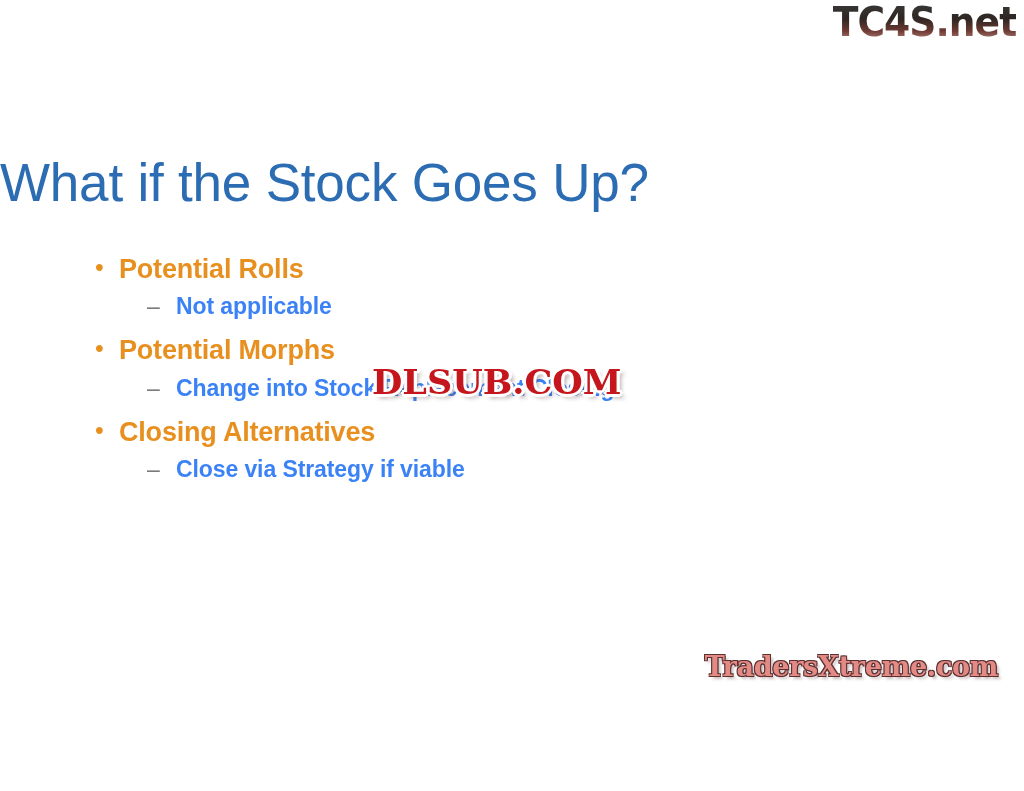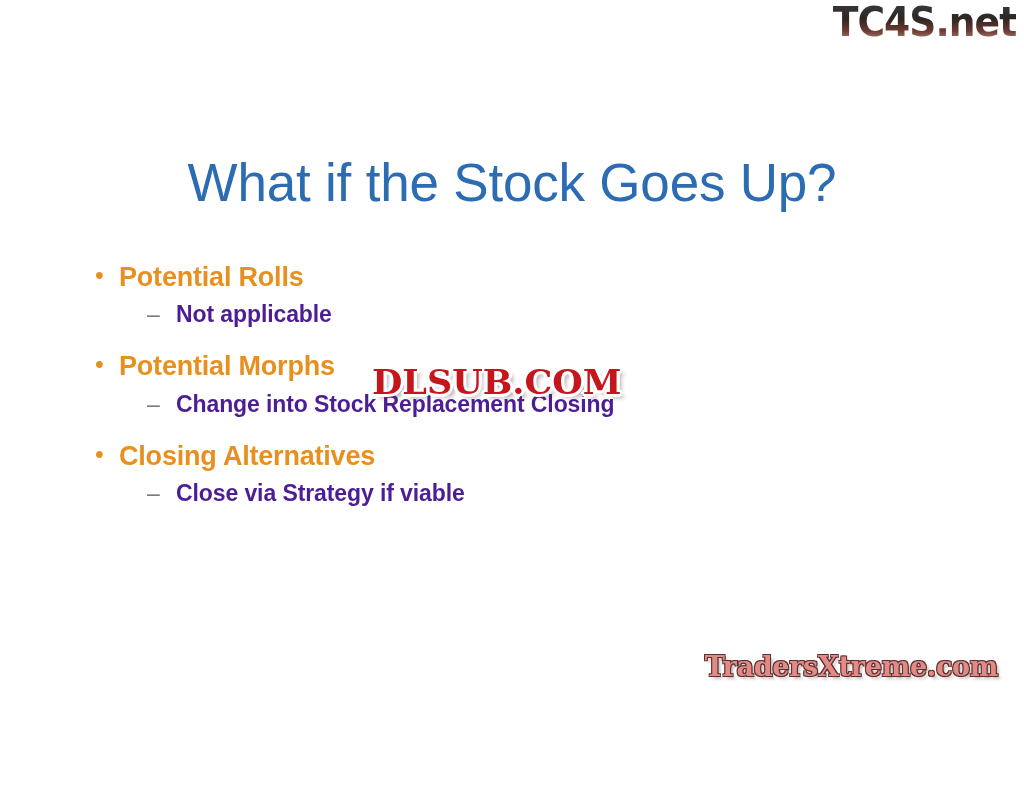--- a/index.html
+++ b/index.html
@@ -39,21 +39,20 @@
     white-space: nowrap;
     user-select: none;
   }
 
   
   .slide-title {
     position: absolute;
     left: 0;
     top: 118px;
     width: 1024px;
-    text-align: center;
     font-family: "Liberation Sans", sans-serif;
     font-size: 53px;
     font-weight: normal;
     color: #2B6CB2;
     letter-spacing: -0.2px;
     line-height: 1.1;
     white-space: nowrap;
   }
 
   
@@ -79,40 +78,39 @@
     text-align: left;
     position: relative;
     top: -2px;
   }
   .bullet-l1 .txt {
     font-size: 27px;
     font-weight: bold;
     color: #E8901F;
     line-height: 1.15;
     letter-spacing: -0.2px;
-    margin-top: 8px;
   }
 
   .bullet-l2 {
     display: flex;
     align-items: baseline;
     margin: 0 0 14px 0;
     padding-left: 52px;
   }
   .bullet-l2 .dash {
     width: 29px;
     flex: 0 0 29px;
     color: #7a7a7a;
     font-size: 23px;
     line-height: 1.15;
   }
   .bullet-l2 .txt {
     font-size: 23px;
     font-weight: bold;
-    color: #4c1d95;
+    color: #3b82f6;
     line-height: 1.15;
     letter-spacing: -0.1px;
   }
 
   
   .group + .group { margin-top: 16px; }
 
   
   .watermark-dlsub {
     position: absolute;

